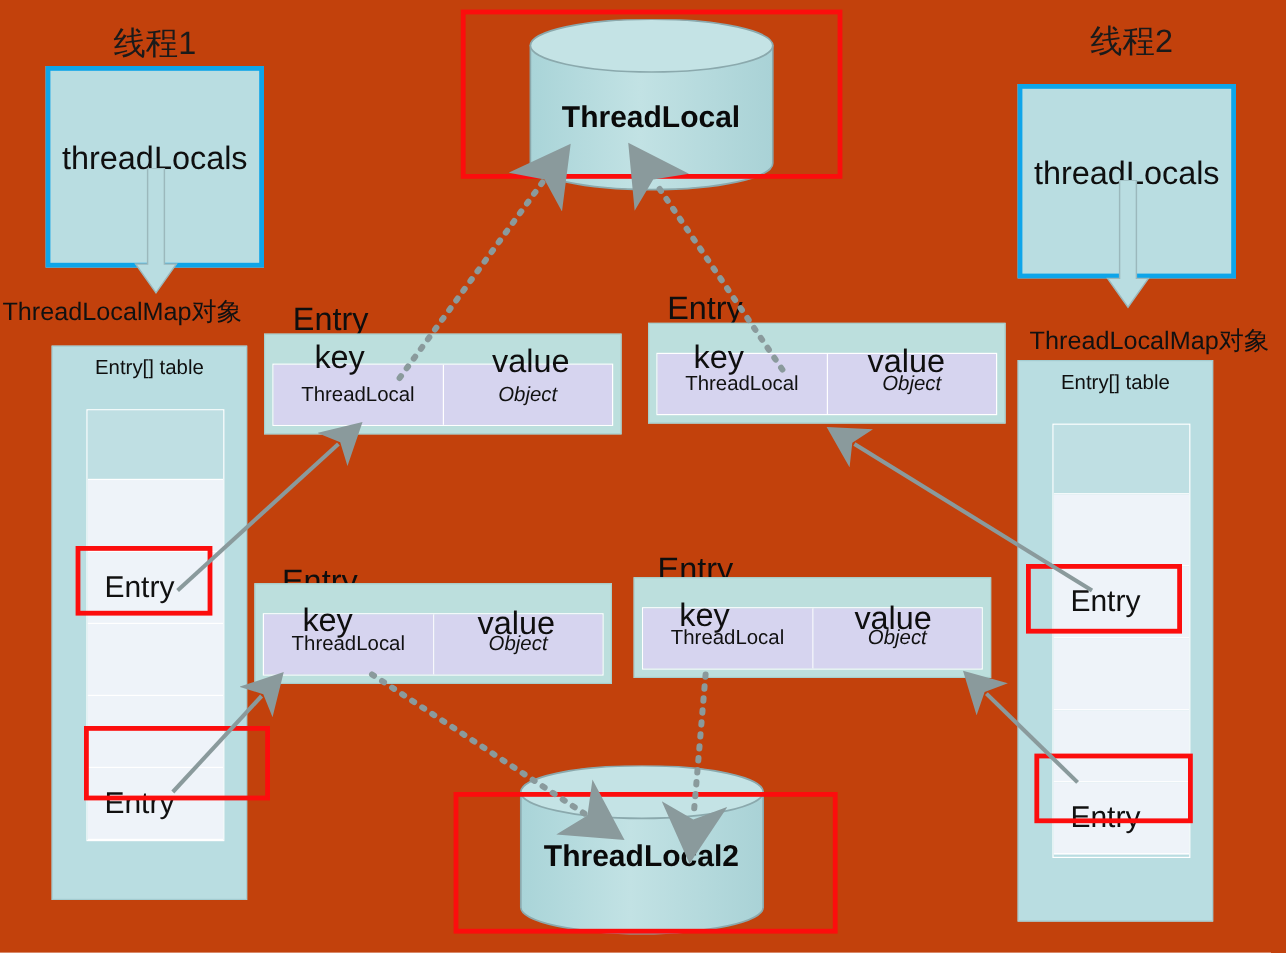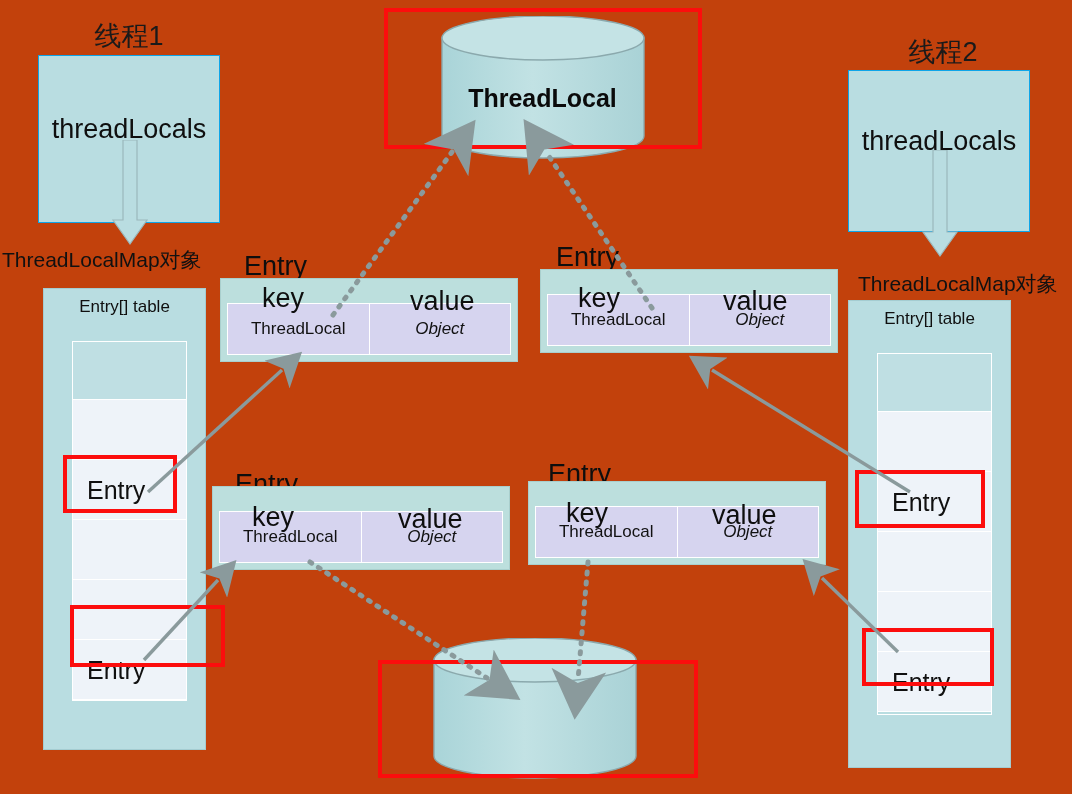--- a/index.html
+++ b/index.html
@@ -19,21 +19,21 @@
 
   
   .thread-title {
     font-size: 27px;
     color: #1a1a1a;
     text-align: center;
     white-space: nowrap;
   }
   .threadlocals-box {
     background: #b9dde1;
-    border: 1px solid #0ea5e9;
+    border: 4px solid #0ea5e9;
     box-sizing: border-box;
   }
   .threadlocals-label {
     position: absolute;
     left: 0; right: 0;
     text-align: center;
     font-size: 27px;
     color: #0f0f0f;
     white-space: nowrap;
   }
@@ -184,21 +184,21 @@
       <div class="tcell light" style="height:60px;"></div>
       <div class="tcell light" style="height:60px;">
         <span class="tcell-label">Entry</span>
       </div>
     </div>
   </div>
 
   <div class="red-box" style="left:63px; top:455px; width:114px; height:58px;"></div>
   <div class="red-box" style="left:70px; top:605px; width:155px; height:62px;"></div>
 
-  <div class="abs thread-title" style="left:852px; top:34px; width:182px;">线程2</div>
+  <div class="abs thread-title" style="left:852px; top:16px; width:182px;">线程2</div>
 
   <div class="abs threadlocals-box" style="left:848px; top:70px; width:182px; height:162px;">
     <div class="threadlocals-label" style="top:55px;">threadLocals</div>
   </div>
 
   <svg class="block-arrow" style="left:920px; top:150px;" width="40" height="112">
     <polygon points="13,0 27,0 27,82 37,82 20,106 3,82 13,82" fill="#b9dde1" stroke="#9bb8bc" stroke-width="1.2"></polygon>
   </svg>
 
   <div class="abs map-label" style="left:858px; top:270px;">ThreadLocalMap对象</div>
@@ -280,20 +280,21 @@
     <defs>
       <linearGradient id="cylg2" x1="0" y1="0" x2="1" y2="0">
         <stop offset="0%" stop-color="#a9d4d8"></stop>
         <stop offset="45%" stop-color="#c2e2e4"></stop>
         <stop offset="100%" stop-color="#a9d2d6"></stop>
       </linearGradient>
     </defs>
     <path d="M2,22 L2,118 A101,22 0 0 0 204,118 L204,22 Z" fill="url(#cylg2)" stroke="#8ba9ad" stroke-width="1.4"></path>
     <ellipse cx="103" cy="22" rx="101" ry="22" fill="#c4e3e5" stroke="#8ba9ad" stroke-width="1.4"></ellipse>
   </svg>
+  <div class="cyl-text" style="left:432px; top:700px; width:205px;">ThreadLocal2</div>
   <div class="red-box" style="left:378px; top:660px; width:320px; height:118px;"></div>
 
   <svg class="overlay">
     <defs>
       <marker id="solidhead" markerWidth="11" markerHeight="11" refX="2" refY="5.5" orient="auto" markerUnits="strokeWidth">
         <path d="M0,0 L10,5.5 L0,11 L2.6,5.5 Z" fill="#8a9a9c"></path>
       </marker>
       <marker id="dothead" markerWidth="11" markerHeight="11" refX="2" refY="5.5" orient="auto" markerUnits="strokeWidth">
         <path d="M0,0 L10,5.5 L0,11 L2.6,5.5 Z" fill="#8a9a9c"></path>
       </marker>

